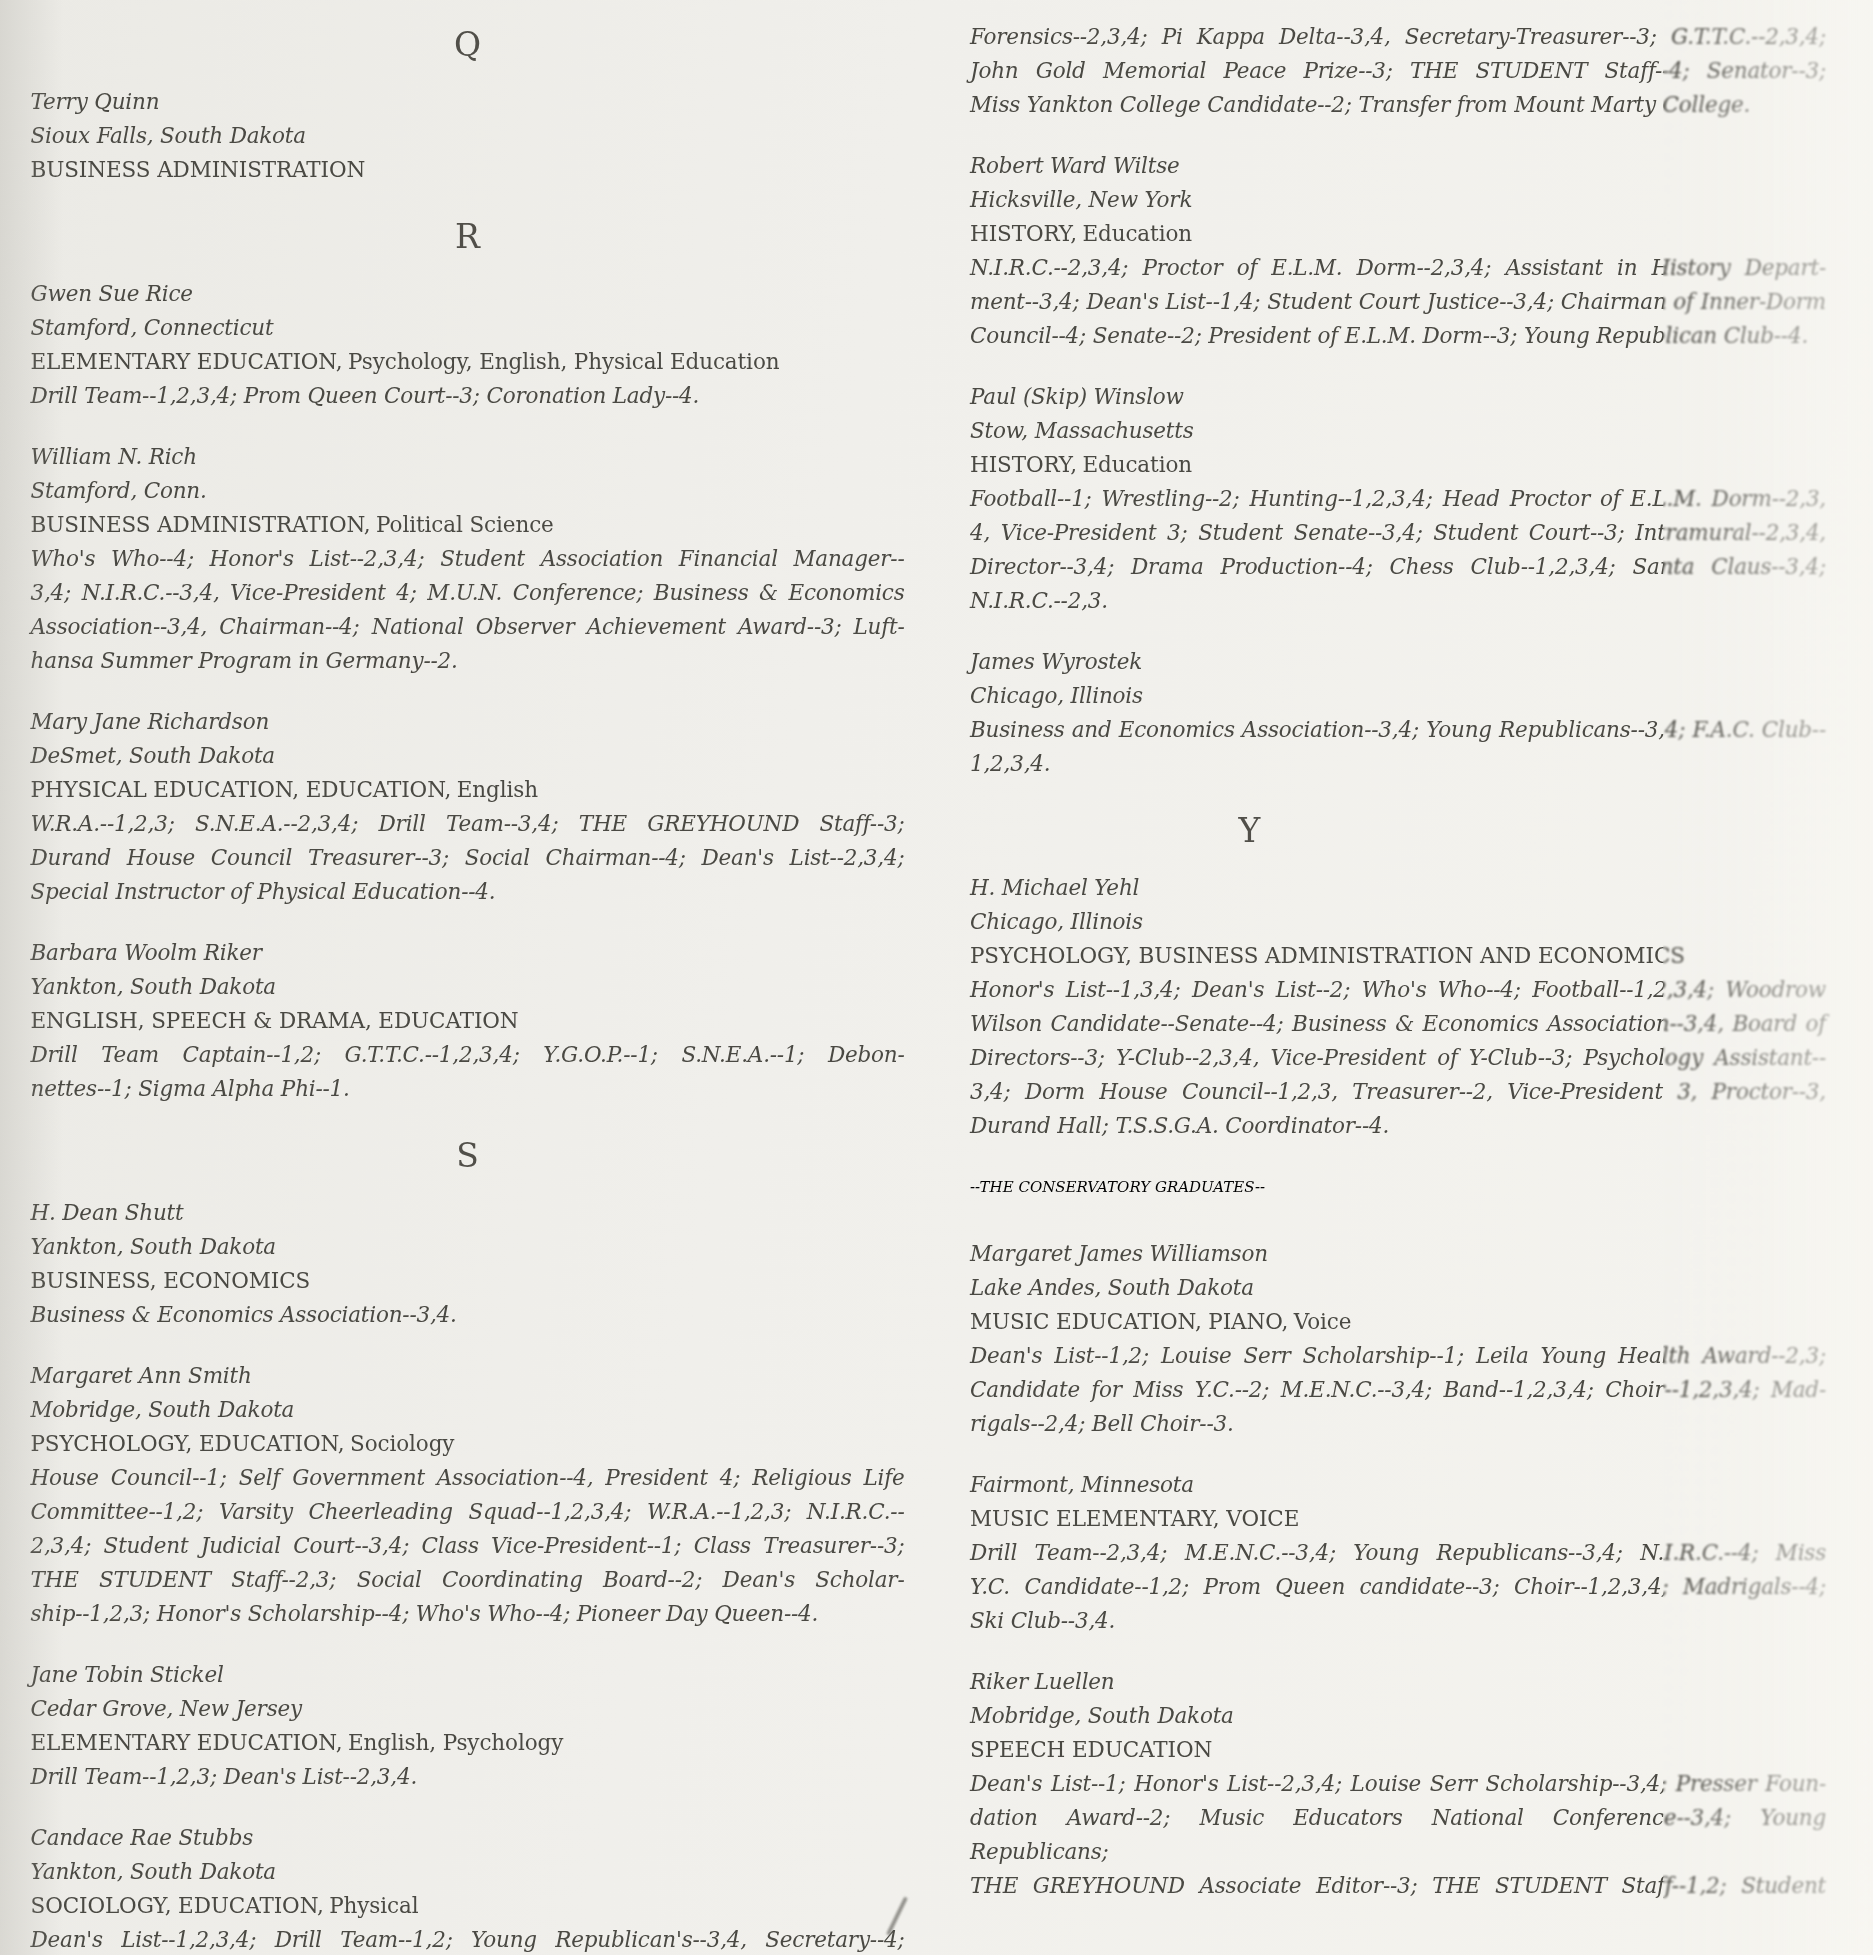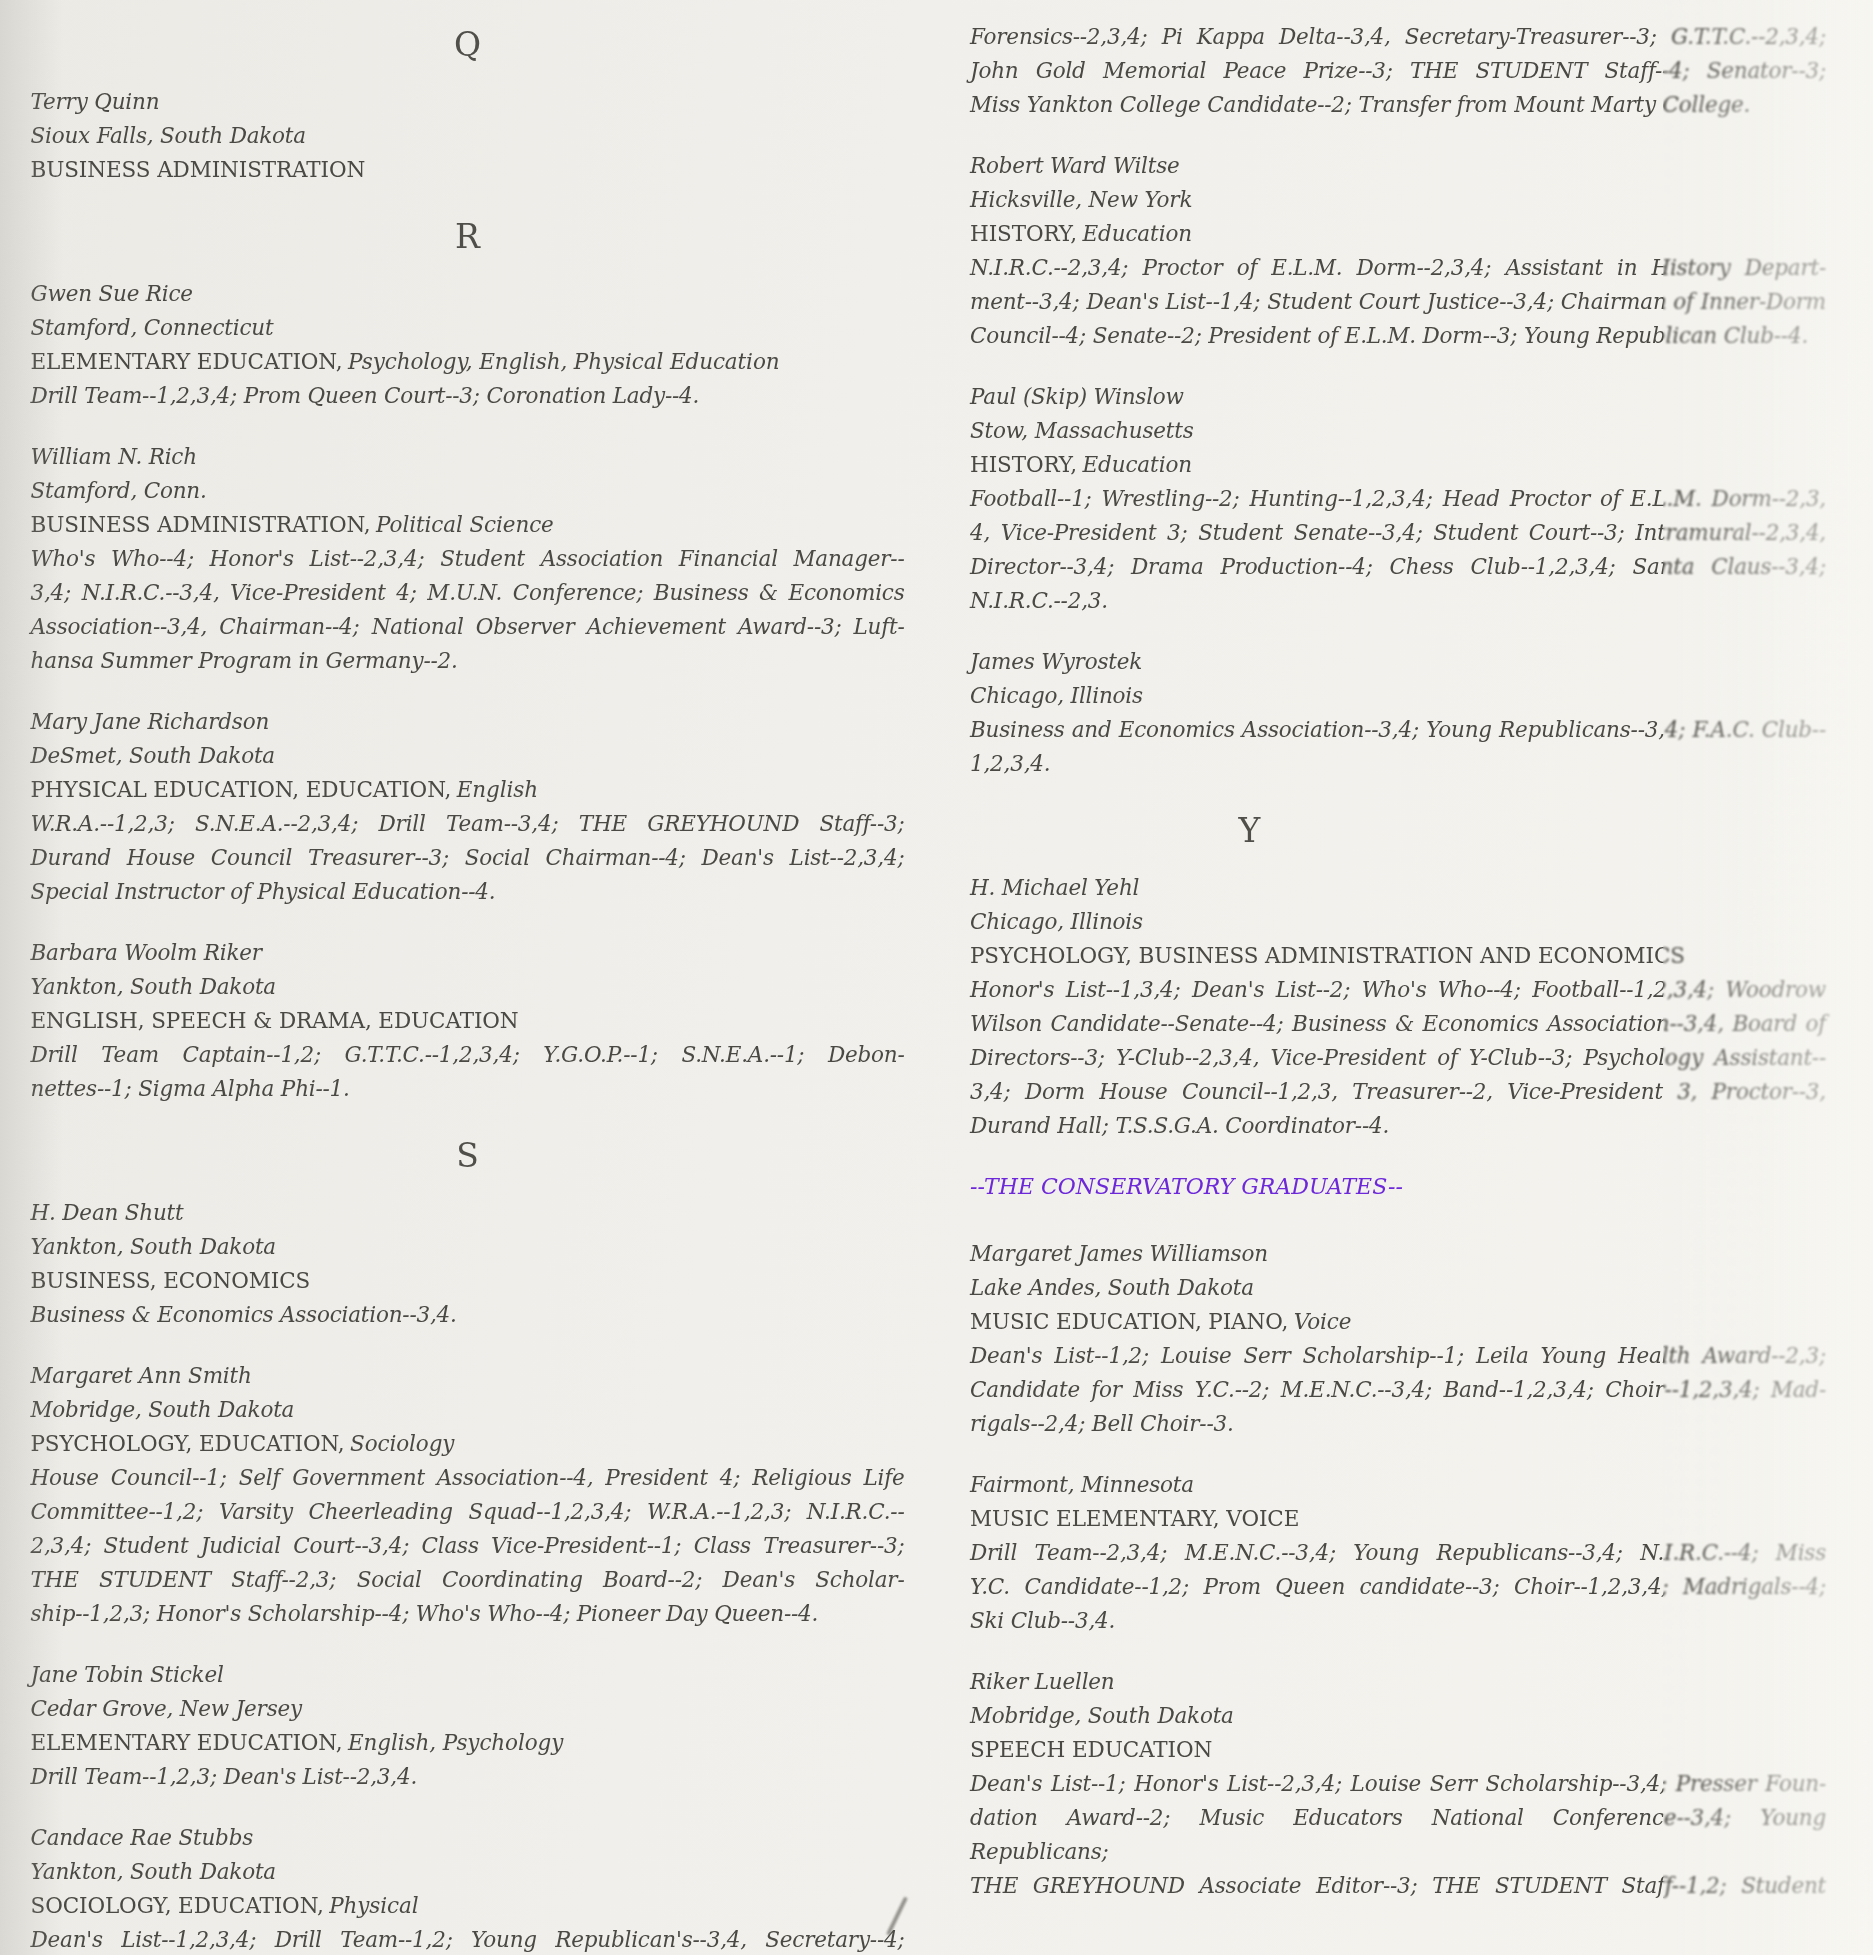--- a/index.html
+++ b/index.html
@@ -12,28 +12,28 @@
   .page{position:absolute;inset:0;}
   .column{position:absolute;top:0;font-size:21.5px;line-height:34px;letter-spacing:-0.2px;}
   #col-left{left:30.5px;width:874px;padding-top:19.6px;}
   #col-right{left:970px;width:856px;padding-top:19.6px;}
   .letter-header{
     font-size:33px;line-height:45px;text-align:center;color:#514f49;
     margin:2.3px 0 18px;letter-spacing:0;
   }
   #col-right .letter-header{width:559px;}
   .sub-header{
-    font-style:italic;font-size:22px;line-height:34px;
-    margin:9.4px 0 33px;letter-spacing:0;color:#6d28d9;
+    font-style:italic;font-size:15px;line-height:34px;
+    margin:9.4px 0 33px;letter-spacing:0;color:#000000;
   }
   .entry{margin-bottom:27px;}
   .entry-name,.entry-location{font-style:italic;}
   .entry-major{letter-spacing:-0.1px;}
   .major-caps{font-style:normal;}
-  .major-rest{font-style:italic;margin-left:5.5px;}
+  .major-rest{margin-left:5.5px;}
   .aline{font-style:italic;text-align:justify;}
   .aline.j{text-align-last:justify;}
   
   .shade-left{position:absolute;left:0;top:0;width:63px;height:100%;
     background:linear-gradient(to right,rgba(166,164,156,0.28),rgba(166,164,156,0));pointer-events:none;}
   .fade-right{position:absolute;right:0;top:0;width:211px;height:100%;
     background:linear-gradient(to right,rgba(246,245,240,0),rgba(247,246,241,0.45) 55%,rgba(249,248,243,0.62));
     backdrop-filter:blur(0.8px);pointer-events:none;}
   .pen-mark{position:absolute;left:895px;top:1895px;width:3.5px;height:42px;
     background:#75746e;border-radius:2px;transform:rotate(26deg);filter:blur(1.2px);opacity:.75;}

